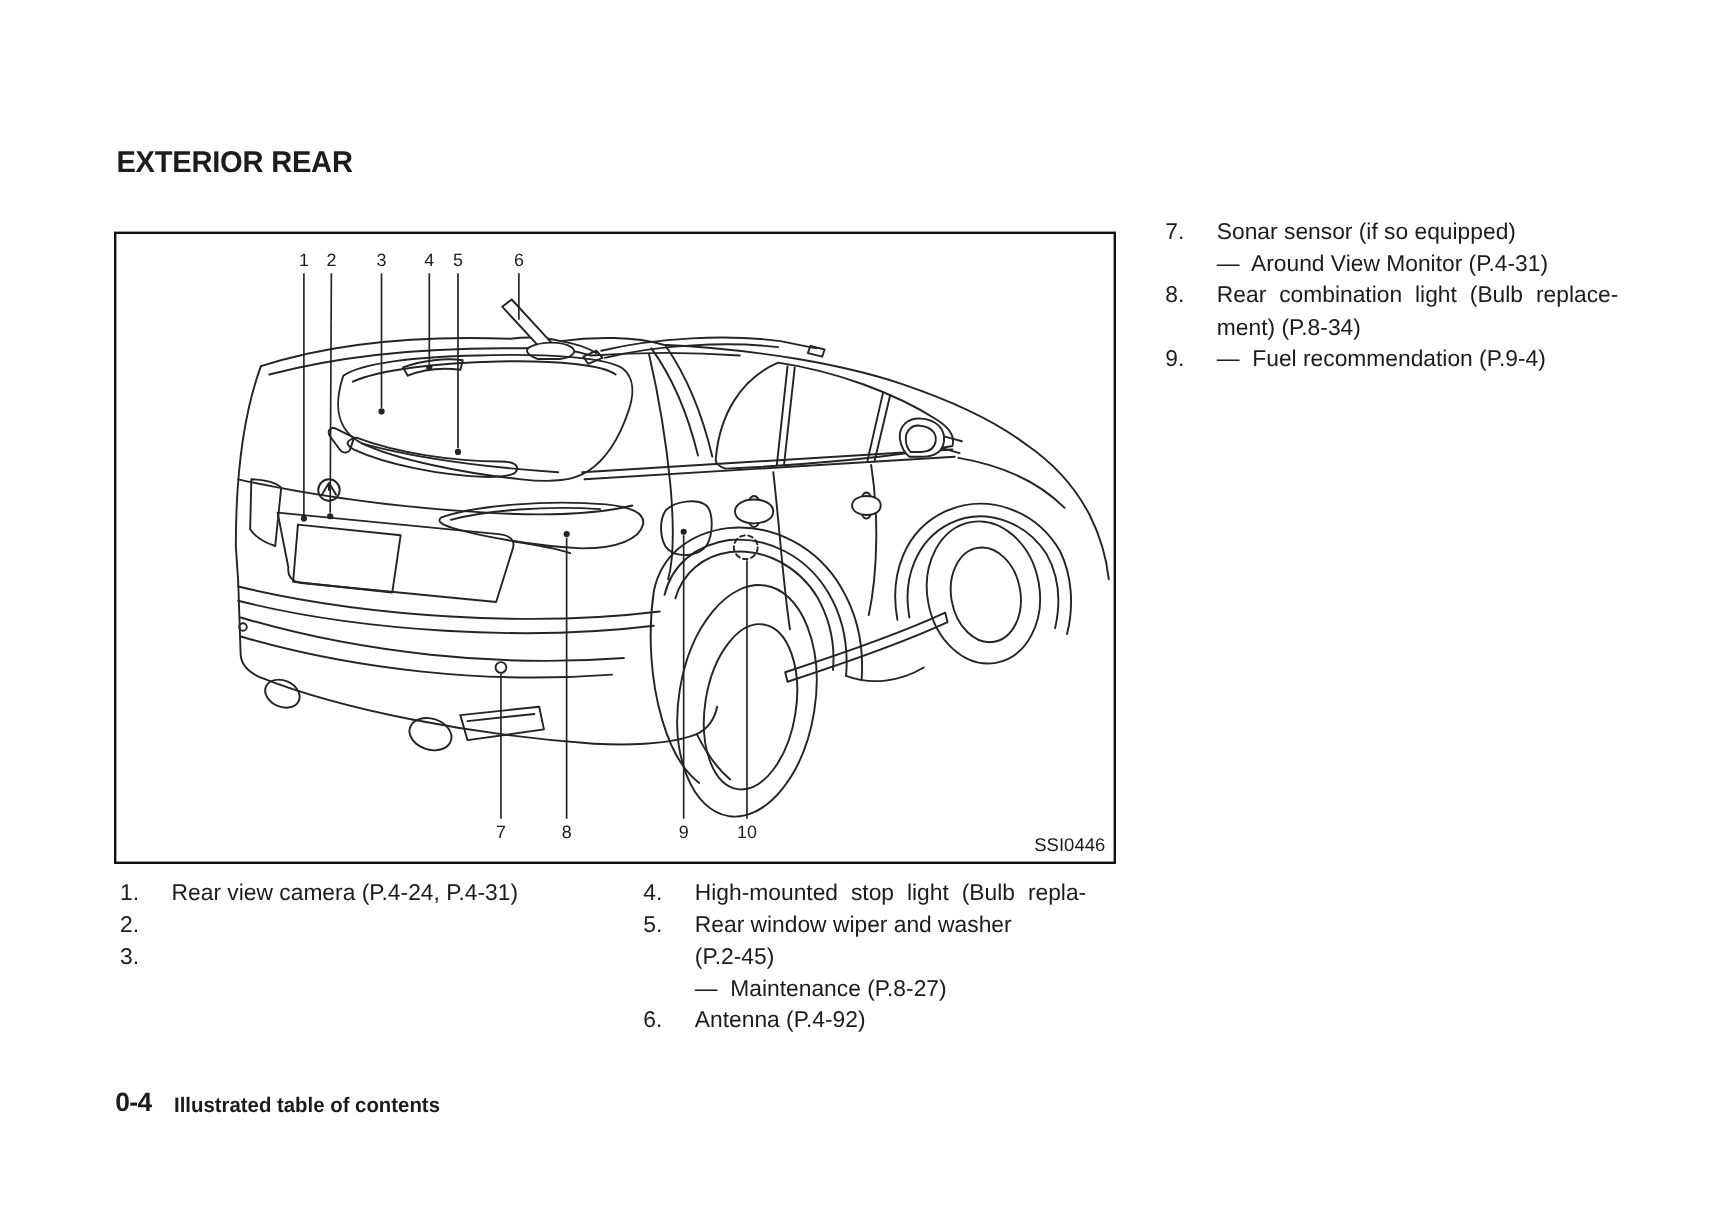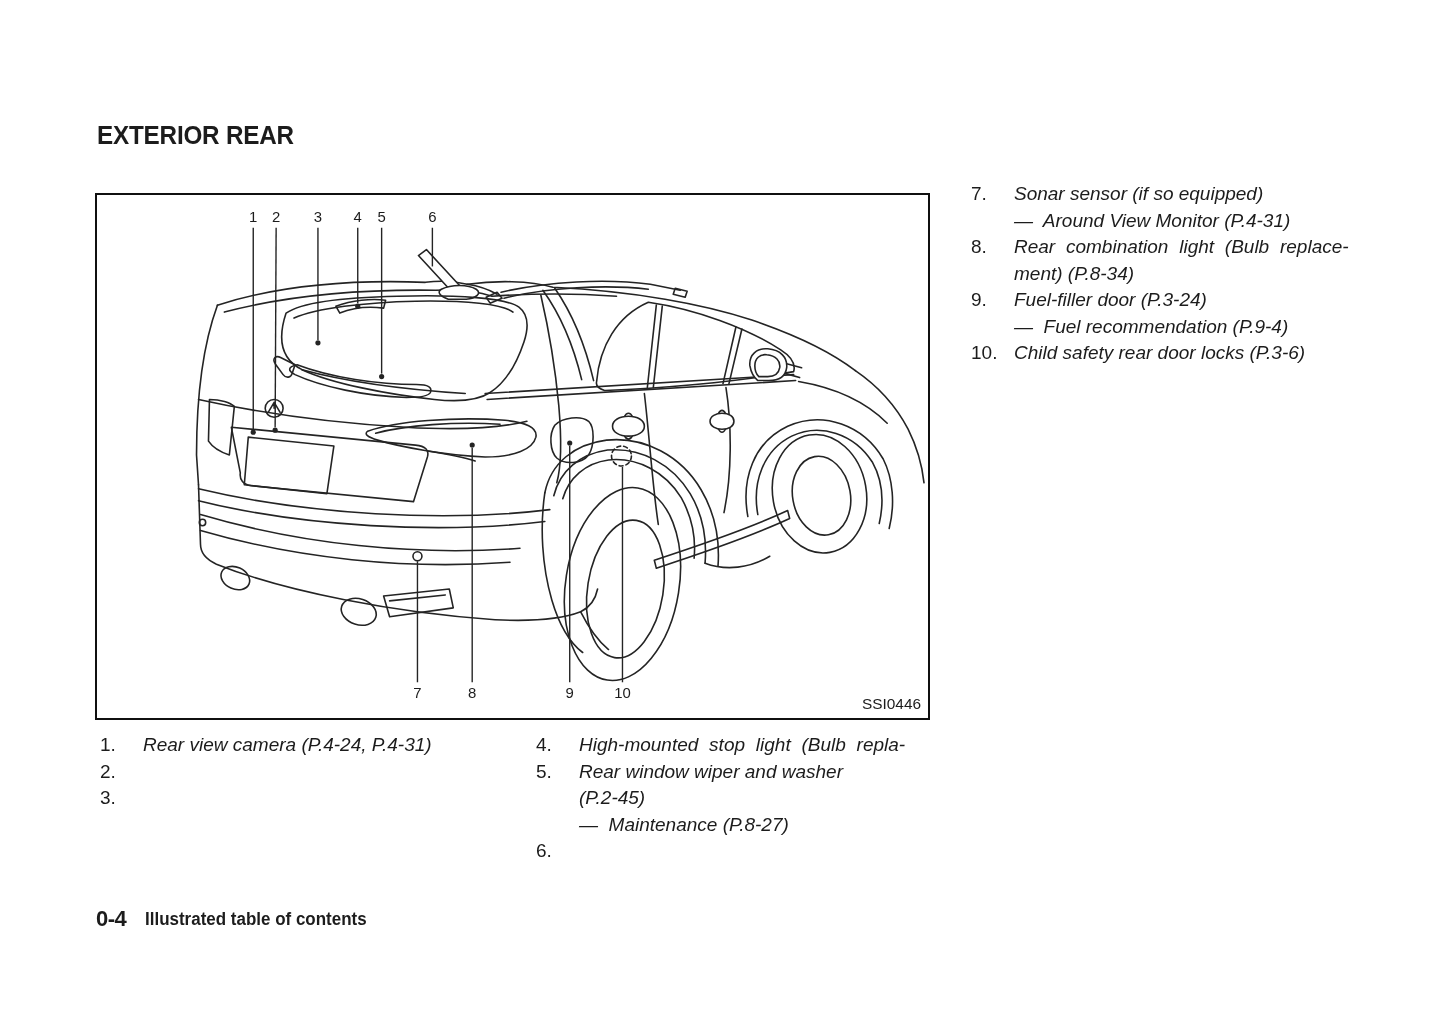--- a/index.html
+++ b/index.html
@@ -17,26 +17,26 @@
     position:absolute;left:95px;top:193px;width:831px;height:523px;
     border:2px solid #101010;background:#ffffff;
   }
   .diagram svg{display:block;width:100%;height:100%;}
   .callout{font-family:"Liberation Sans","DejaVu Sans",sans-serif;font-size:15px;fill:#1c1c1c;}
   .code{font-family:"Liberation Sans","DejaVu Sans",sans-serif;font-size:15.5px;fill:#1c1c1c;}
   .legend{position:absolute;font-size:19px;line-height:26.5px;color:#1c1c1c;}
   .legend .item{display:flex;}
   .legend .num{width:43px;flex:none;}
   .legend .txt{flex:1;}
-  .legend .line{white-space:pre;font-style:italic;}
+  .legend .line{white-space:pre;}
   .stretch{word-spacing:5.5px;}
   #legend-left{left:100px;top:732px;width:372px;}
   #legend-middle{left:536px;top:732px;width:404px;}
   #legend-right{left:971px;top:181px;width:412px;}
-  .footer{position:absolute;left:96px;top:906px;display:flex;align-items:center;gap:19px;}
+  .footer{position:absolute;left:96px;top:906px;display:flex;align-items:flex-end;gap:19px;}
   .footer-page{font-size:22px;font-weight:700;letter-spacing:-0.5px;}
   .footer-label{font-size:17.5px;font-weight:700;transform:scaleX(0.97);transform-origin:left center;white-space:pre;}
 </style>
 </head>
 <body>
 
 <div class="page-title">EXTERIOR REAR</div>
 
 <div class="diagram">
   <svg viewBox="0 0 835 527" preserveAspectRatio="none">
@@ -178,28 +178,21 @@
   <div class="item">
     <div class="num">8.</div>
     <div class="txt">
       <div class="line stretch">Rear combination light (Bulb replace-</div>
       <div class="line">ment) (P.8-34)</div>
     </div>
   </div>
   <div class="item">
     <div class="num">9.</div>
     <div class="txt">
-      <div class="line">Fuel-filler door (P.3-24)</div>
       <div class="line">—  Fuel recommendation (P.9-4)</div>
-    </div>
-  </div>
-  <div class="item">
-    <div class="num">10.</div>
-    <div class="txt">
-      <div class="line">Child safety rear door locks (P.3-6)</div>
     </div>
   </div>
 </div>
 
 <div class="legend" id="legend-left">
   <div class="item">
     <div class="num">1.</div>
     <div class="txt">
       <div class="line">Rear view camera (P.4-24, P.4-31)</div>
     </div>
@@ -222,19 +215,22 @@
   <div class="item">
     <div class="num">5.</div>
     <div class="txt">
       <div class="line">Rear window wiper and washer</div>
       <div class="line">(P.2-45)</div>
       <div class="line">—  Maintenance (P.8-27)</div>
     </div>
   </div>
   <div class="item">
     <div class="num">6.</div>
+    <div class="txt">
+      <div class="line">Antenna (P.4-92)</div>
+    </div>
   </div>
 </div>
 
 <div class="footer">
   <span class="footer-page">0-4</span>
   <span class="footer-label">Illustrated table of contents</span>
 </div>
 
 </body></html>

